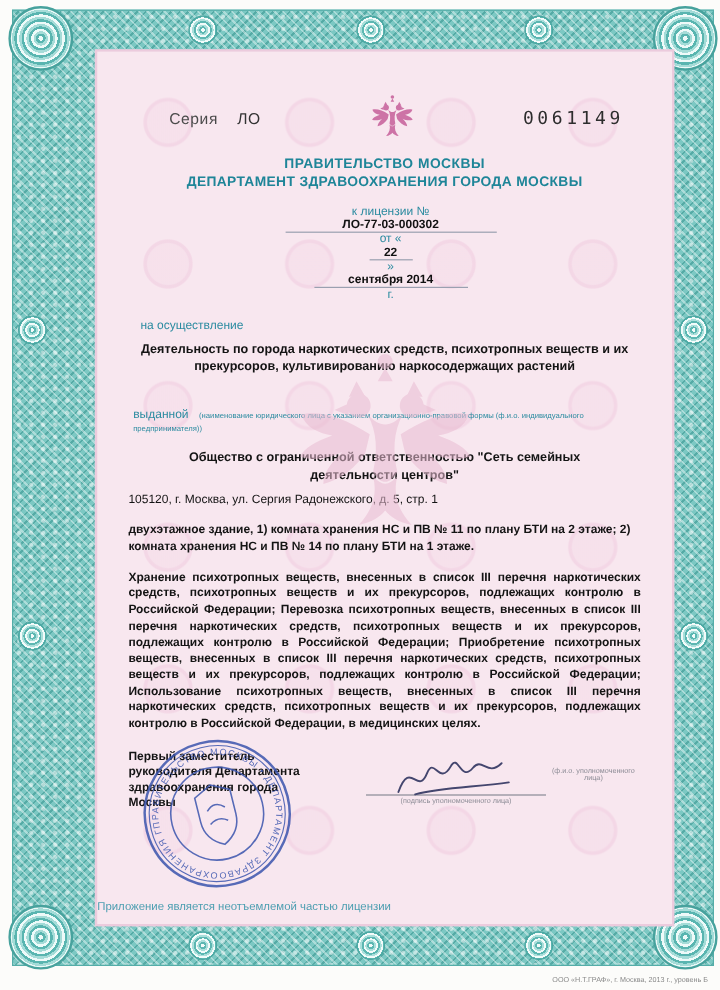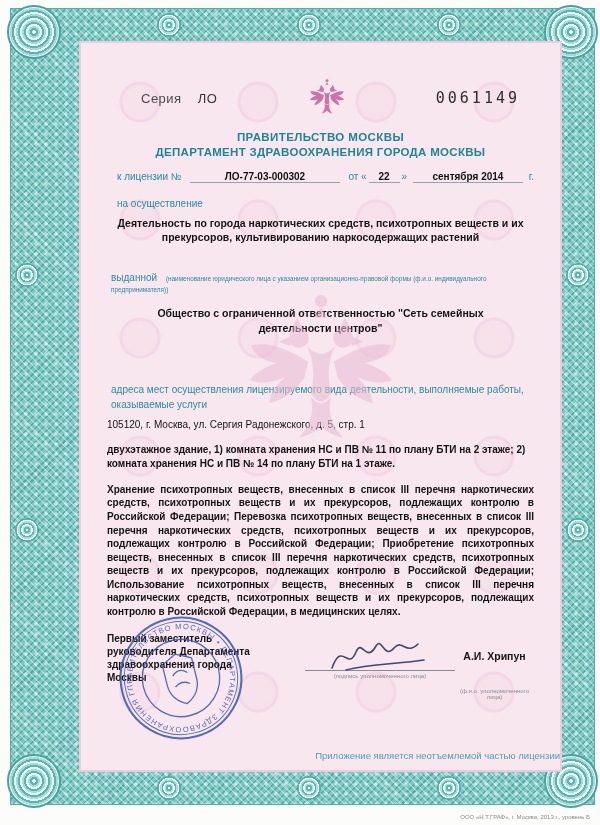--- a/index.html
+++ b/index.html
@@ -54,21 +54,21 @@
   .emblem-top{width:44px;height:46px;color:#c9679f;opacity:.9;}
   .blank-number{font-family:"DejaVu Sans Mono", monospace;font-size:15px;letter-spacing:3px;color:#2d2d2d;}
   
   .gov{margin-top:10px;text-align:center;color:#1e8598;font-weight:bold;font-size:11.5px;letter-spacing:.4px;}
   .dept{margin-top:3px;text-align:center;color:#1e8598;font-weight:bold;font-size:11.5px;letter-spacing:.3px;}
   
   .teal{color:#2b8ba0;}
   .attach-row{margin-top:18px;padding-left:10px;display:flex;align-items:flex-end;font-size:11px;font-weight:bold;}
   .field{border-bottom:1px solid #9aa0b0;color:#111;font-weight:bold;text-align:center;}
   .f-attach{width:278px;font-size:10.5px;text-align:left;padding-left:34px;margin-left:8px;}
-  .lic-row{margin-top:13px;padding-left:10px;display:flex;align-items:flex-start;font-size:10px;}
+  .lic-row{margin-top:13px;padding-left:10px;display:flex;align-items:center;font-size:10px;flex-direction:column;}
   .lic-row .lab{white-space:nowrap;}
   .f-num{width:176px;font-size:10px;margin:0 8px;}
   .f-day{width:36px;font-size:10px;margin:0 2px;}
   .f-month{width:128px;font-size:10px;margin:0 6px;}
   .act-label{margin-top:15px;padding-left:10px;font-size:10px;}
   .act-text{margin-top:7px;text-align:center;font-weight:bold;font-size:10.5px;line-height:1.35;padding:0 6px;}
   .issued-row{margin-top:28px;padding-left:4px;font-size:10px;}
   .issued-row .note{font-size:6.4px;margin-left:6px;}
   .org{margin-top:12px;text-align:center;font-weight:bold;font-size:10.5px;line-height:1.4;padding:0 24px;}
   .addr-label{margin-top:46px;font-size:10px;line-height:1.5;padding-left:4px;}
@@ -79,21 +79,21 @@
   .sign-block{margin-top:13px;display:flex;align-items:flex-start;position:relative;}
   .sign-pos{width:198px;font-weight:bold;font-size:10px;line-height:1.32;white-space:pre-line;}
   .sign-mid{width:150px;position:relative;margin-top:14px;}
   .sign-rule{border-bottom:1px solid #8a8a96;height:24px;}
   .sig-svg{position:absolute;left:10px;top:-14px;width:126px;height:44px;}
   .tiny-note{font-size:6px;color:#8b8b95;text-align:center;margin-top:2px;}
   .sign-name{flex:1;text-align:center;margin-top:14px;}
   .sign-name .nm{font-weight:bold;font-size:10.5px;border-bottom:0;padding:0 4px 24px 4px;display:inline-block;}
   
   .stamp{position:absolute;left:34px;bottom:26px;width:132px;height:132px;opacity:.85;transform:rotate(-14deg);}
-  .footer-note{position:absolute;left:16px;right:0;bottom:9px;text-align:right;color:#2f92a6;font-size:9.5px;opacity:.85;}
+  .footer-note{position:absolute;left:0;right:0;bottom:9px;text-align:left;color:#2f92a6;font-size:9.5px;opacity:.85;}
   .imprint{position:absolute;right:10px;bottom:5px;font-size:6px;color:#8a8a8a;}
   .hidden-defs{position:absolute;width:0;height:0;overflow:hidden;}
 </style>
 </head>
 <body>
 
 <svg class="hidden-defs" aria-hidden="true">
   <symbol id="eagle" viewBox="0 0 100 100">
     <g fill="currentColor">
       <circle cx="50" cy="11" r="3.4"></circle>
@@ -161,39 +161,37 @@
 
       <div class="act-label teal">на осуществление</div>
       <div class="act-text">Деятельность по города наркотических средств, психотропных веществ и их прекурсоров, культивированию наркосодержащих растений</div>
 
       <div class="issued-row">
         <span class="teal">выданной</span>
         <span class="teal note">(наименование юридического лица с указанием организационно-правовой формы (ф.и.о. индивидуального предпринимателя))</span>
       </div>
       <div class="org">Общество с ограниченной ответственностью "Сеть семейных деятельности центров"</div>
 
-      <div class="addr-label teal">адреса мест осуществления лицензируемого вида деятельности, выполняемые работы, оказываемые услуги</div>
       <div class="addr">105120, г. Москва, ул. Сергия Радонежского, д. 5, стр. 1</div>
       <div class="premises">двухэтажное здание, 1) комната хранения НС и ПВ № 11 по плану БТИ на 2 этаже; 2) комната хранения НС и ПВ № 14 по плану БТИ на 1 этаже.</div>
       <div class="works">Хранение психотропных веществ, внесенных в список III перечня наркотических средств, психотропных веществ и их прекурсоров, подлежащих контролю в Российской Федерации; Перевозка психотропных веществ, внесенных в список III перечня наркотических средств, психотропных веществ и их прекурсоров, подлежащих контролю в Российской Федерации; Приобретение психотропных веществ, внесенных в список III перечня наркотических средств, психотропных веществ и их прекурсоров, подлежащих контролю в Российской Федерации; Использование психотропных веществ, внесенных в список III перечня наркотических средств, психотропных веществ и их прекурсоров, подлежащих контролю в Российской Федерации, в медицинских целях.</div>
 
       <div class="sign-block">
         <div class="sign-pos">Первый заместитель
 руководителя Департамента
 здравоохранения города
 Москвы</div>
         <div class="sign-mid">
           <svg class="sig-svg" viewBox="0 0 120 44">
             <path d="M14 36 C24 8 30 40 38 20 C44 6 48 32 58 14 C64 4 66 28 76 16 C84 6 88 24 100 12 M28 38 C50 32 80 32 106 28" fill="none" stroke="#44466e" stroke-width="1.6" stroke-linecap="round"></path>
           </svg>
           <div class="sign-rule"></div>
           <div class="tiny-note">(подпись уполномоченного лица)</div>
         </div>
         <div class="sign-name">
-          <span class="nm">А.И. Хрипун</span>
           <div class="tiny-note">(ф.и.о. уполномоченного лица)</div>
         </div>
       </div>
 
       <svg class="stamp" viewBox="0 0 140 140">
         <defs>
           <path id="ring" d="M70,70 m-52,0 a52,52 0 1,1 104,0 a52,52 0 1,1 -104,0"></path>
         </defs>
         <circle cx="70" cy="70" r="64" fill="none" stroke="#3b55ae" stroke-width="2.2"></circle>
         <circle cx="70" cy="70" r="60" fill="none" stroke="#3b55ae" stroke-width="1"></circle>

